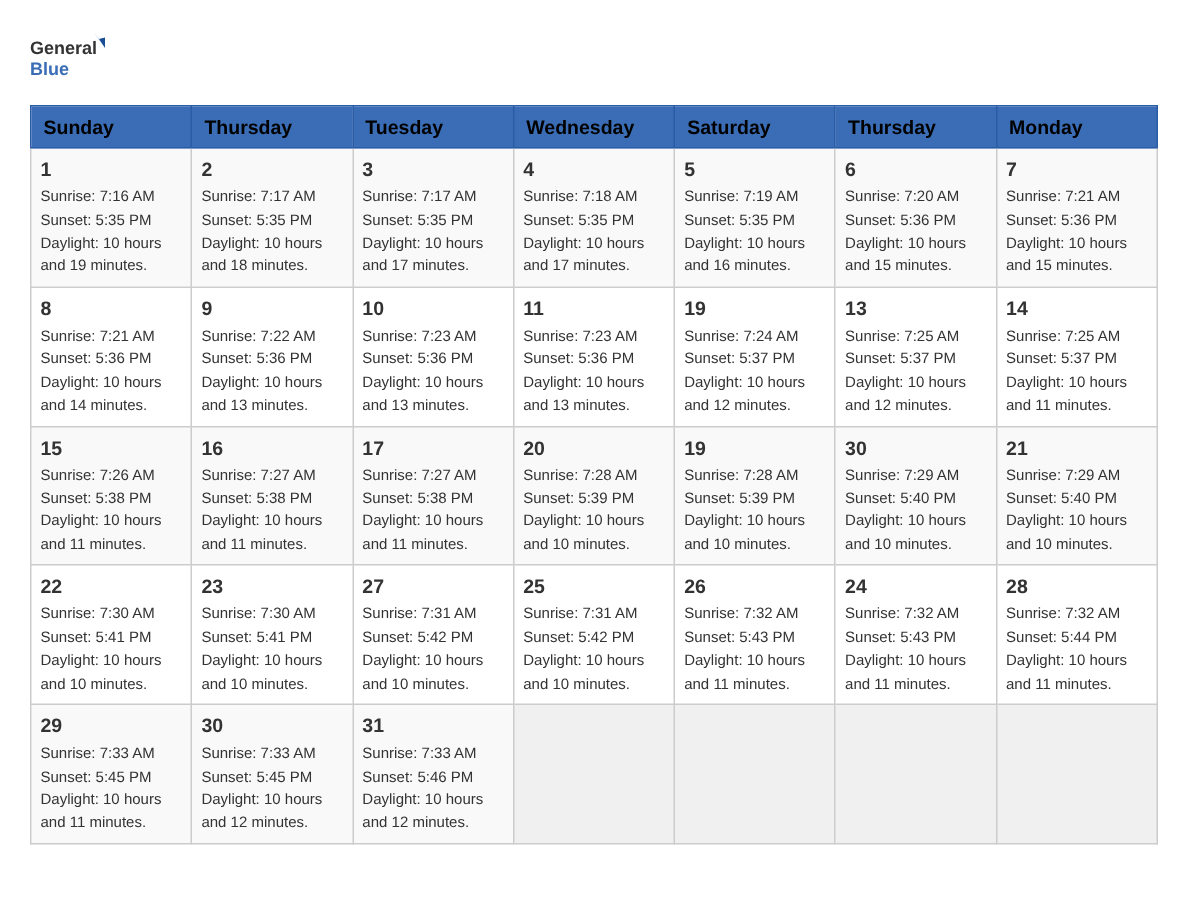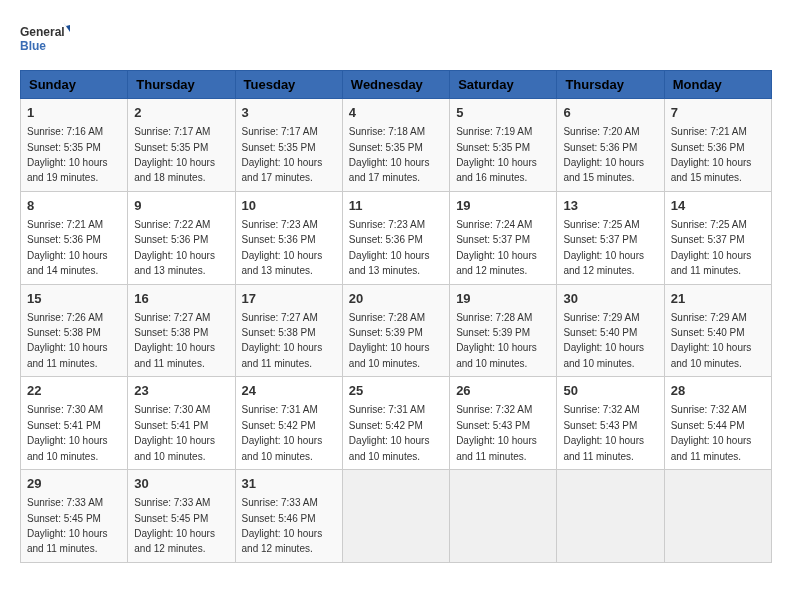--- a/index.html
+++ b/index.html
@@ -198,33 +198,33 @@
       <tr>
         <td>
           <span class="day-number">22</span>
           <span class="day-info">Sunrise: 7:30 AM<br>Sunset: 5:41 PM<br>Daylight: 10 hours and 10 minutes.</span>
         </td>
         <td>
           <span class="day-number">23</span>
           <span class="day-info">Sunrise: 7:30 AM<br>Sunset: 5:41 PM<br>Daylight: 10 hours and 10 minutes.</span>
         </td>
         <td>
-          <span class="day-number">24</span>
+          <span class="day-number">27</span>
           <span class="day-info">Sunrise: 7:31 AM<br>Sunset: 5:42 PM<br>Daylight: 10 hours and 10 minutes.</span>
         </td>
         <td>
           <span class="day-number">25</span>
           <span class="day-info">Sunrise: 7:31 AM<br>Sunset: 5:42 PM<br>Daylight: 10 hours and 10 minutes.</span>
         </td>
         <td>
           <span class="day-number">26</span>
           <span class="day-info">Sunrise: 7:32 AM<br>Sunset: 5:43 PM<br>Daylight: 10 hours and 11 minutes.</span>
         </td>
         <td>
-          <span class="day-number">50</span>
+          <span class="day-number">24</span>
           <span class="day-info">Sunrise: 7:32 AM<br>Sunset: 5:43 PM<br>Daylight: 10 hours and 11 minutes.</span>
         </td>
         <td>
           <span class="day-number">28</span>
           <span class="day-info">Sunrise: 7:32 AM<br>Sunset: 5:44 PM<br>Daylight: 10 hours and 11 minutes.</span>
         </td>
       </tr>
       <tr>
         <td>
           <span class="day-number">29</span>

